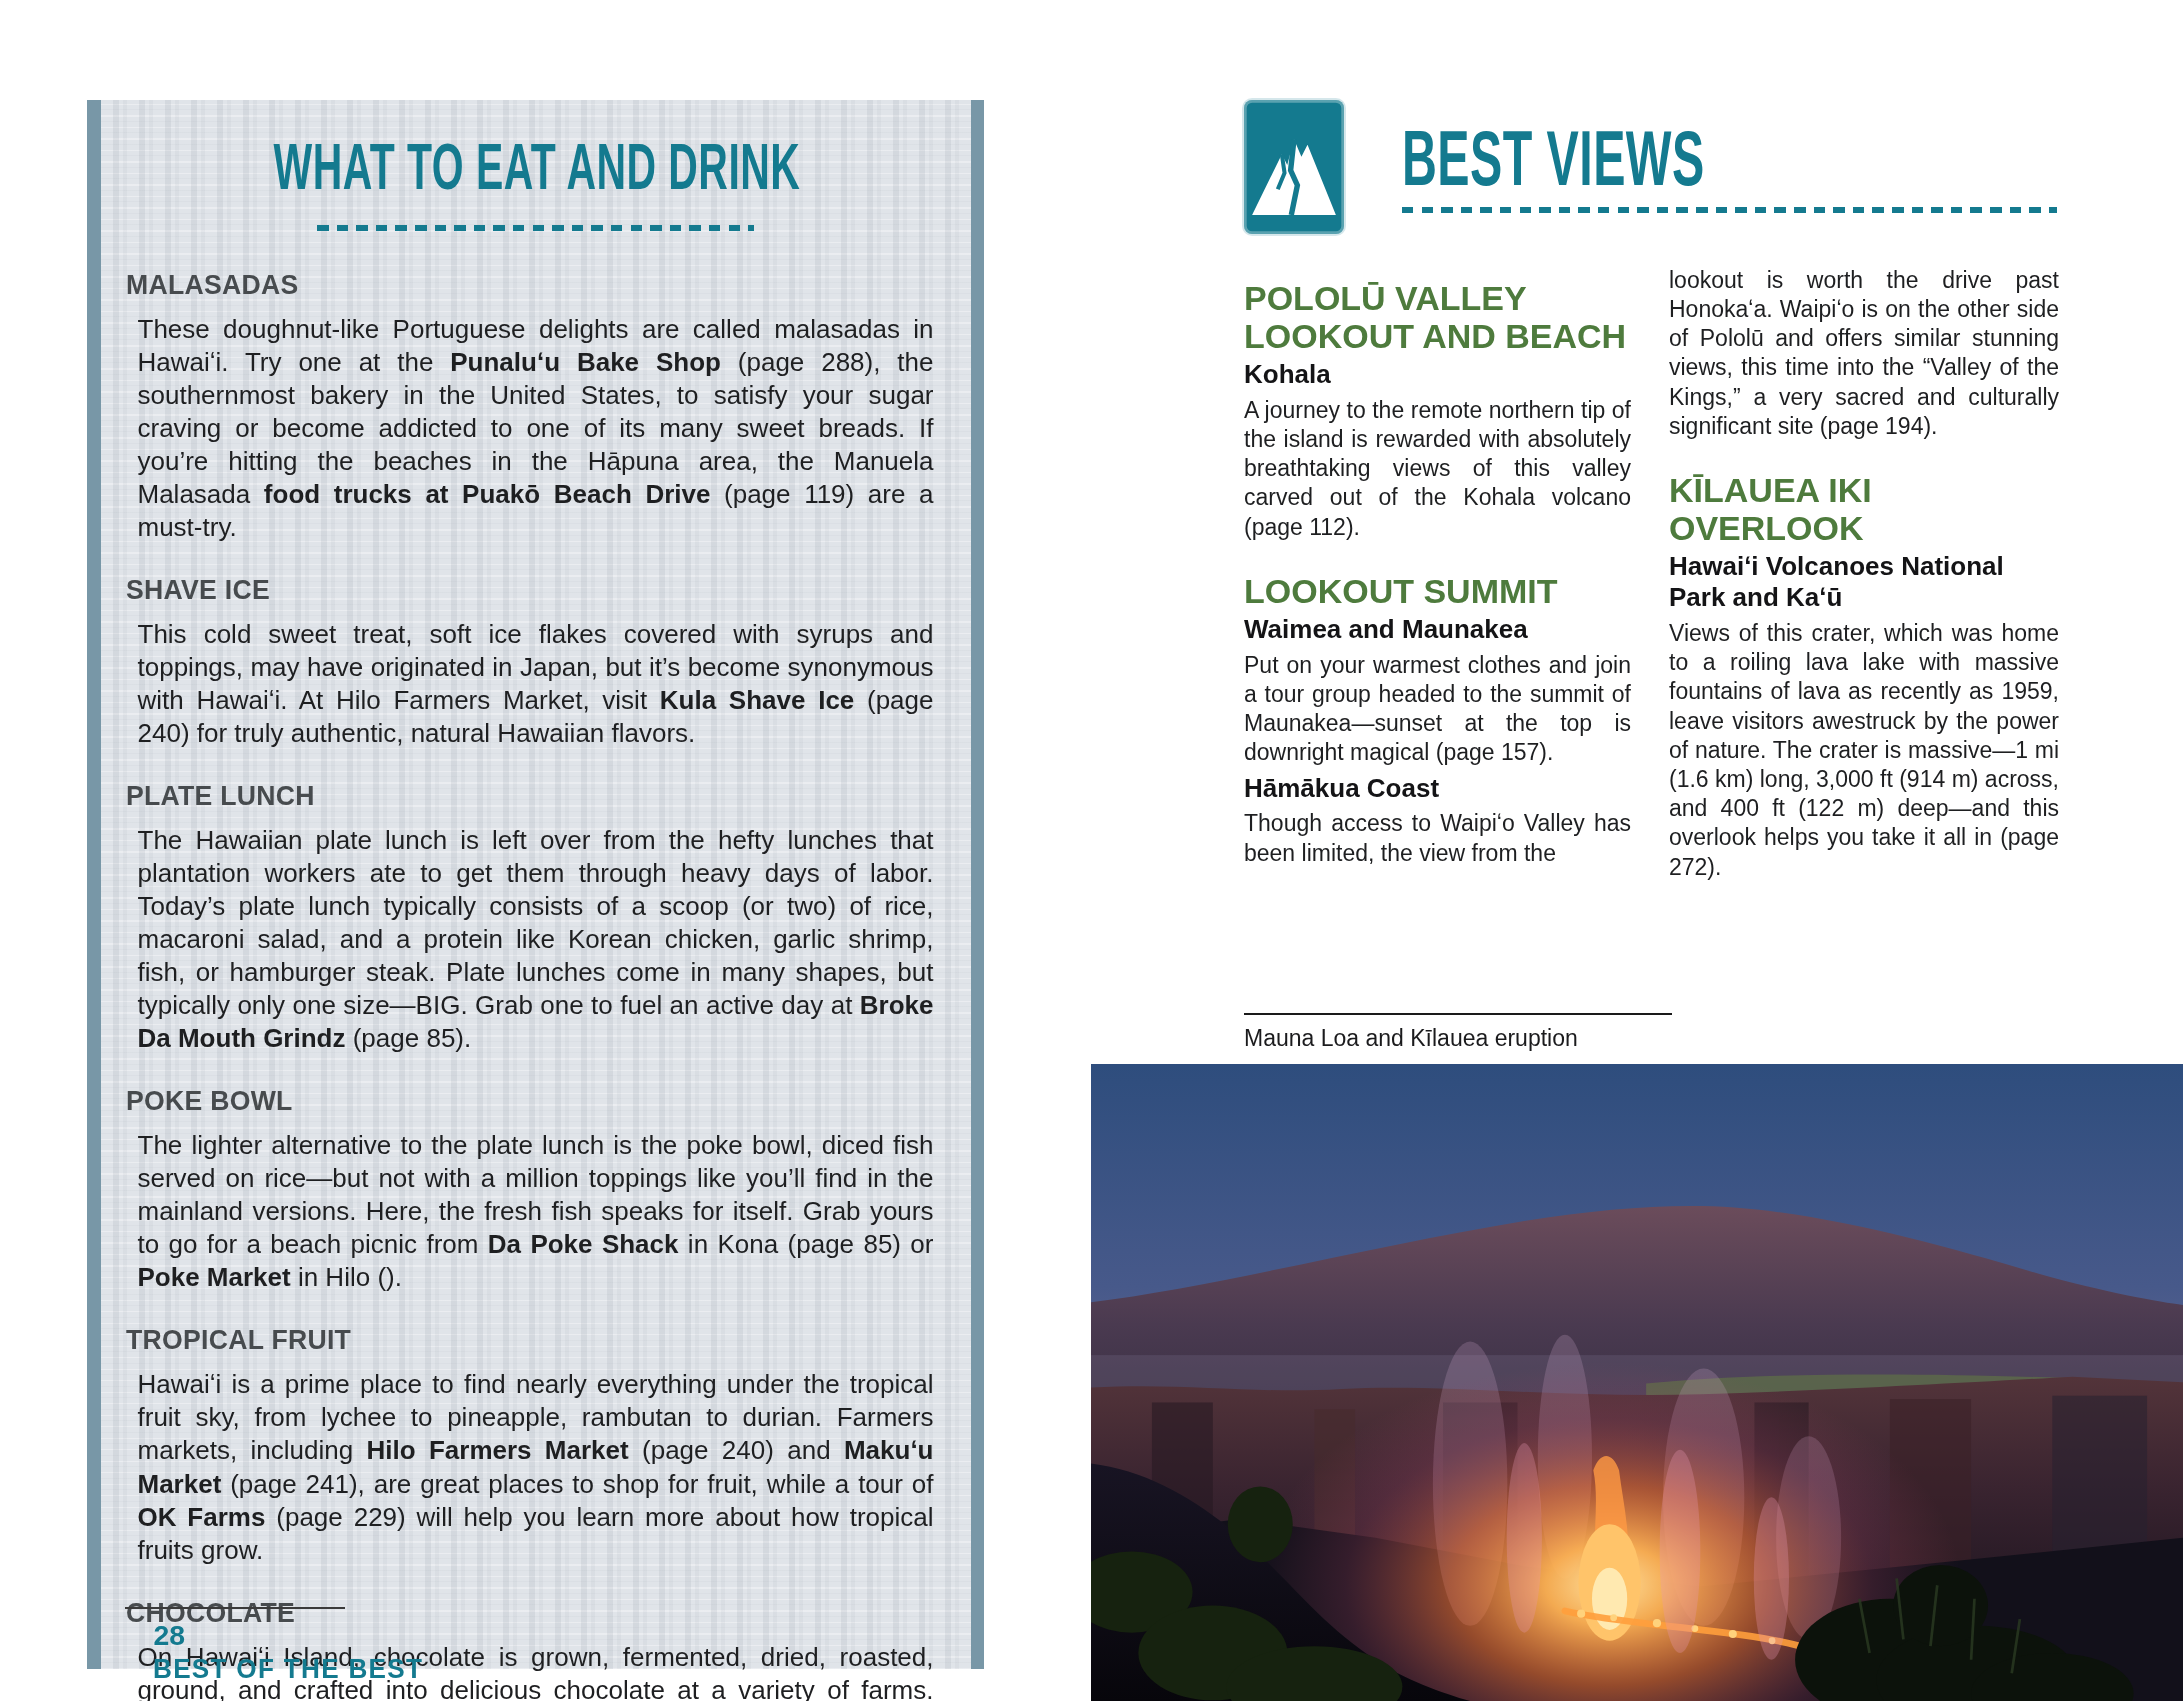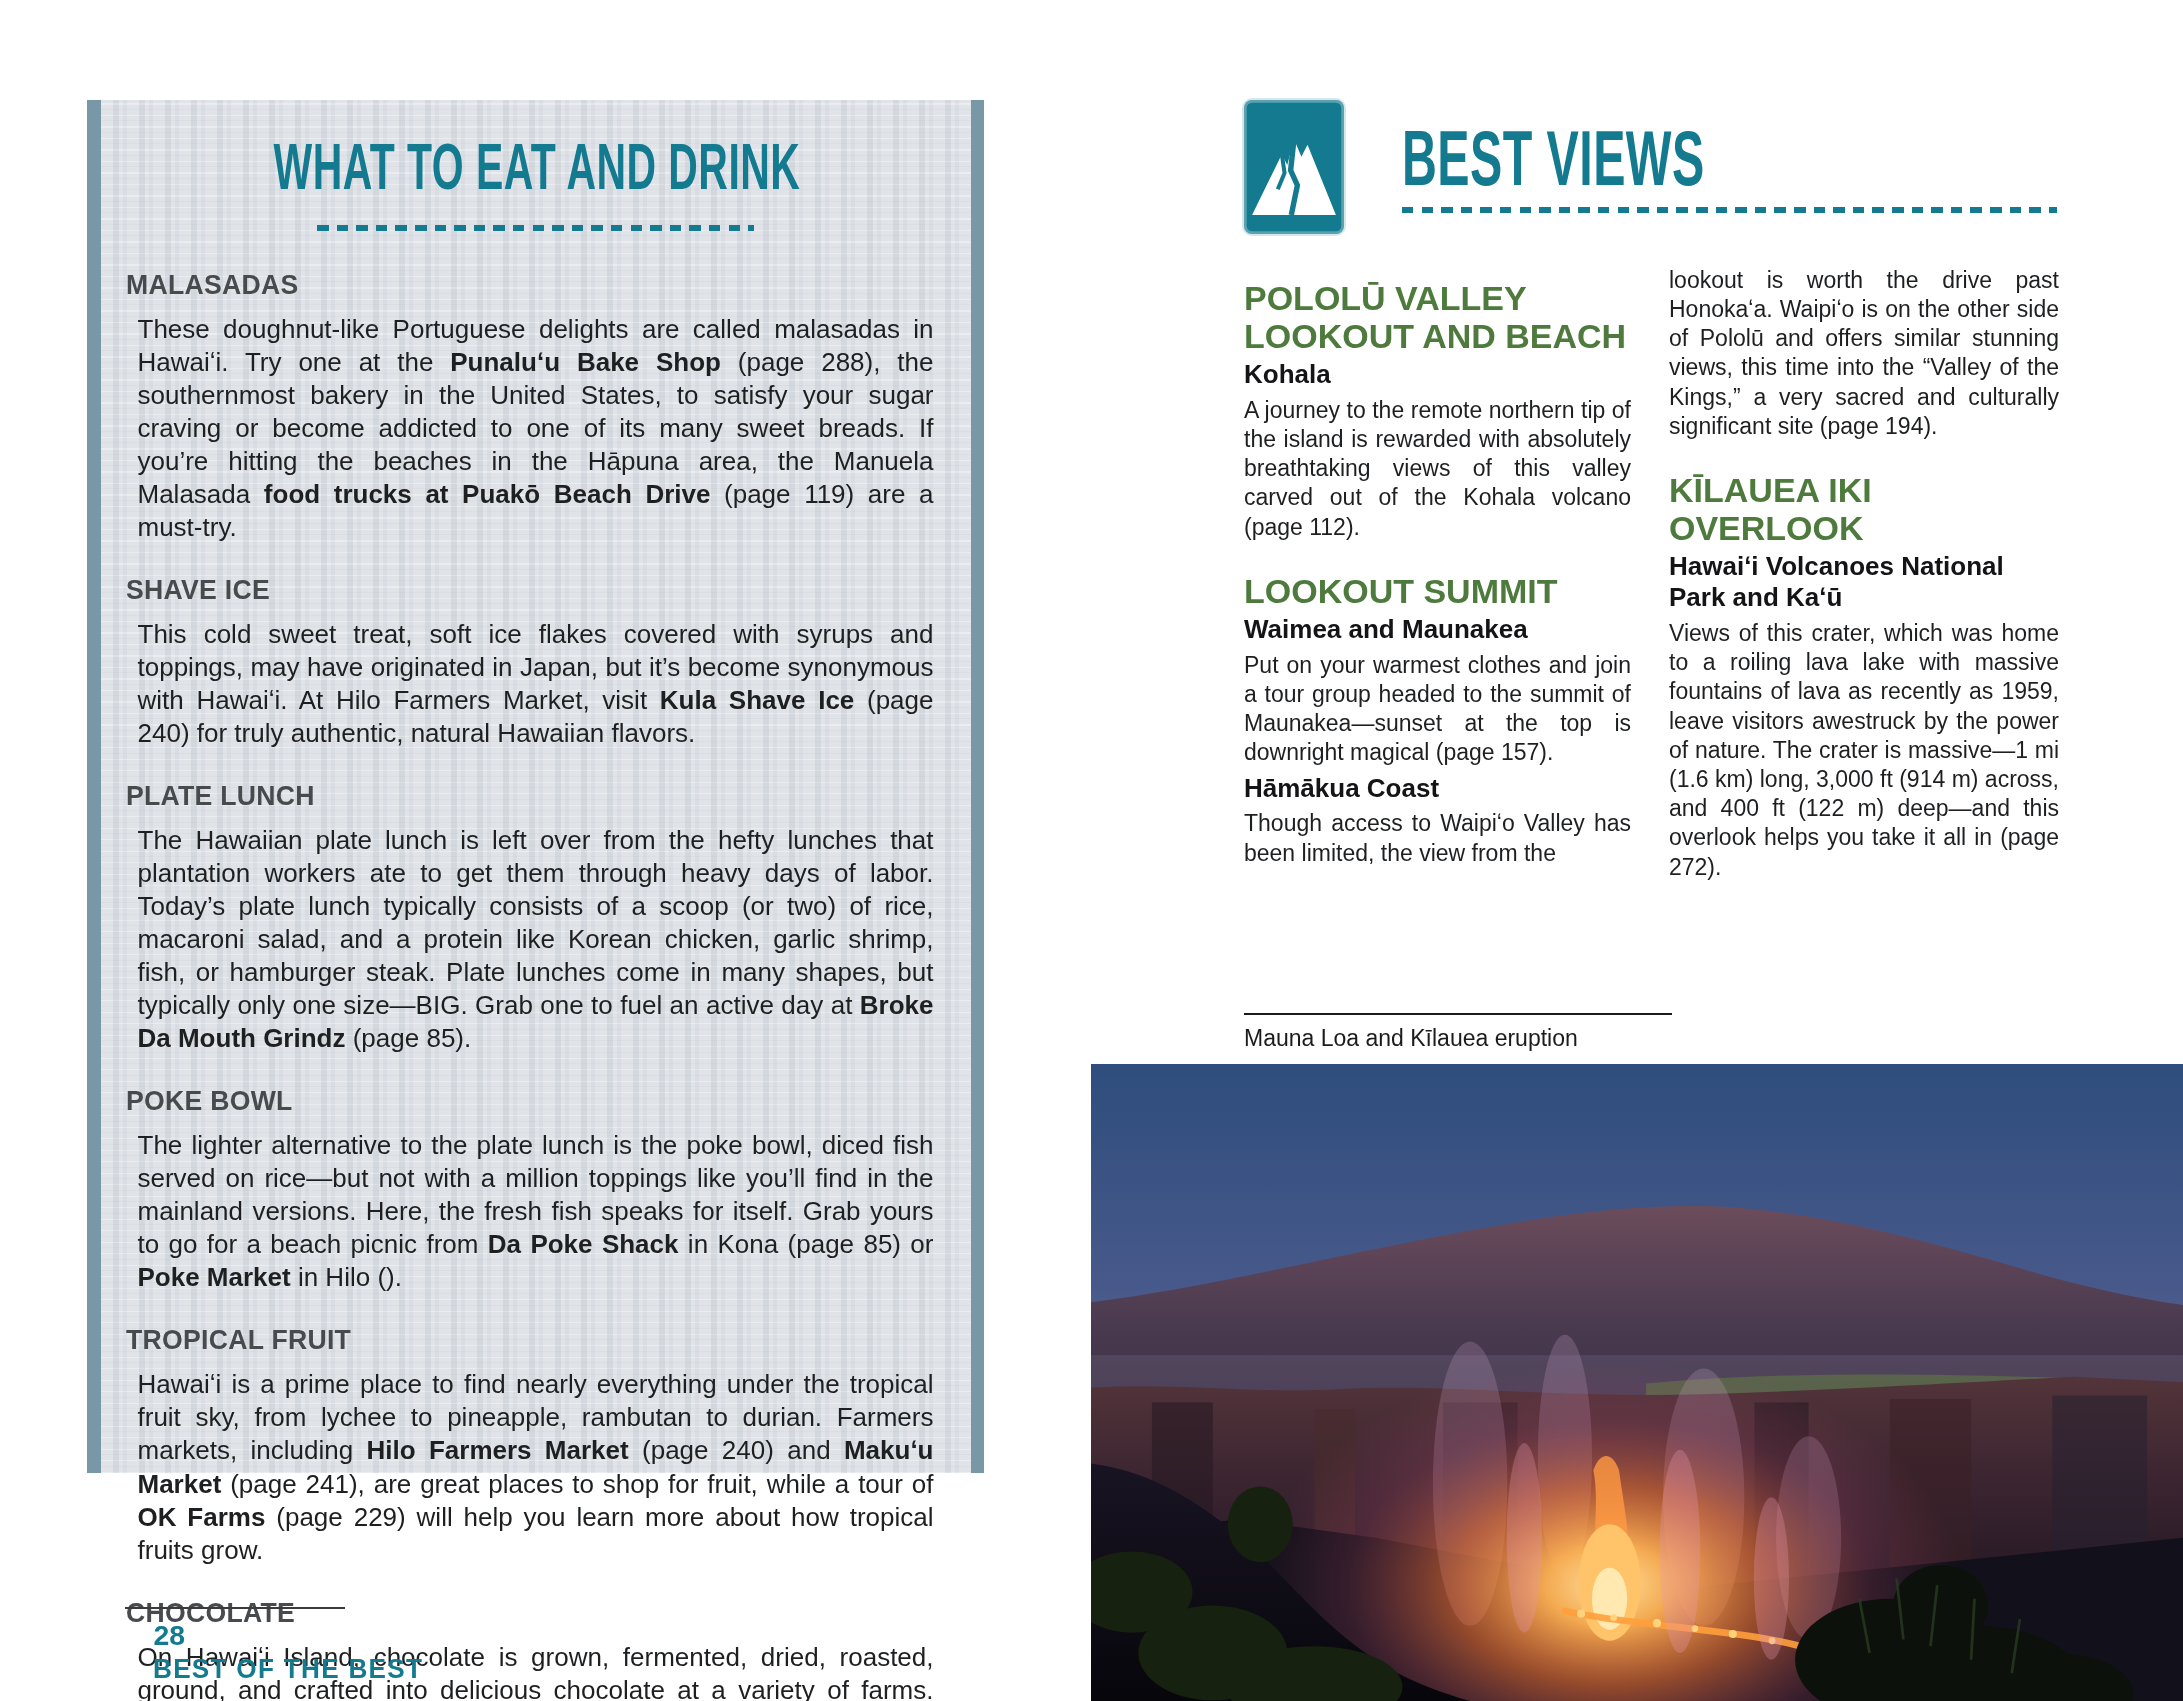--- a/index.html
+++ b/index.html
@@ -4,21 +4,21 @@
 <style>
   html,body{margin:0;padding:0;}
   body{
     width:2183px;height:1701px;position:relative;overflow:hidden;
     background:#ffffff;
     font-family:"Liberation Sans", sans-serif;
     color:#1e1f21;
   }
   
   .left-box{
-    position:absolute;left:87px;top:100px;width:897px;height:1373px;
+    position:absolute;left:87px;top:100px;width:897px;height:1569px;
     background-color:#e0e4e9;
     background-image:
       repeating-linear-gradient(90deg, rgba(125,135,148,.13) 0 6.1px, transparent 6.1px 10.2px, rgba(125,135,148,.07) 10.2px 14.2px, transparent 14.2px 26px),
       repeating-linear-gradient(0deg, rgba(255,255,255,.35) 0 1.4px, transparent 1.4px 6.1px, rgba(125,135,148,.05) 6.1px 7.4px, transparent 7.4px 11.5px);
     box-sizing:border-box;
   }
   .edge-strip{position:absolute;top:0;width:13.5px;height:100%;background:#7897a7;}
   .edge-strip.left{left:0;}
   .edge-strip.right{right:0;}
   .box-inner{position:absolute;left:13.5px;right:13.5px;top:0;bottom:0;padding:35px 25px 0 25px;}

